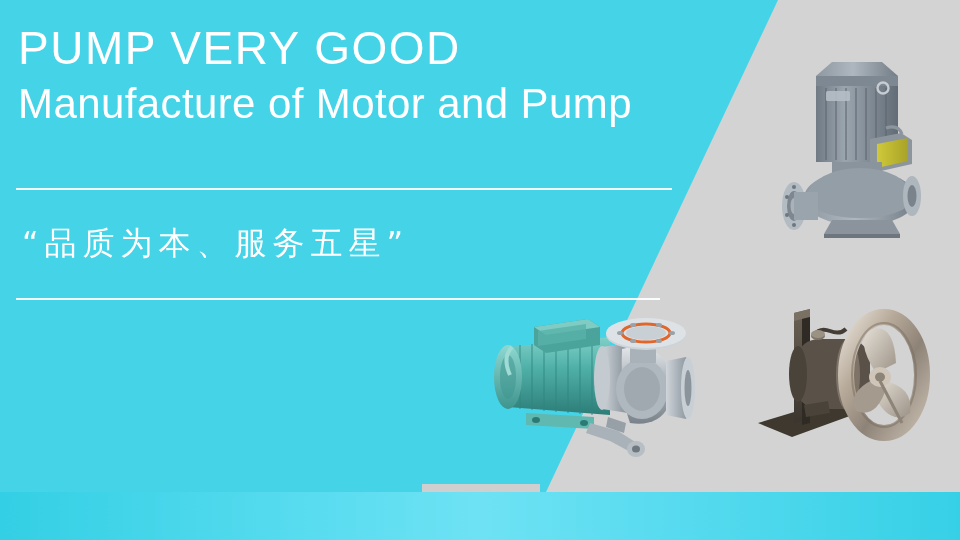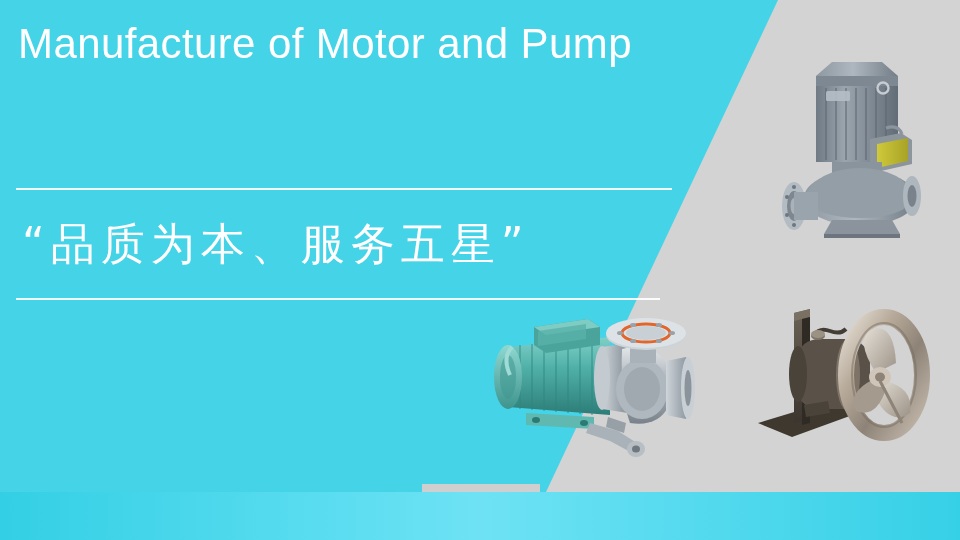--- a/index.html
+++ b/index.html
@@ -39,21 +39,21 @@
   .subhead{
     color:#ffffff;font-weight:300;font-size:42px;line-height:52px;
     letter-spacing:0.4px;white-space:nowrap;
   }
   .rule{height:2px;background:#ffffff;opacity:.92;}
   .rule-top{position:absolute;left:16px;top:188px;width:656px;}
   .rule-bottom{position:absolute;left:16px;top:298px;width:644px;}
   .slogan{
     position:absolute;left:22px;top:196px;width:660px;height:96px;
     display:flex;align-items:center;
-    color:#ffffff;font-weight:400;font-size:44px;letter-spacing:6px;
+    color:#ffffff;font-weight:400;font-size:32px;letter-spacing:6px;
     font-family:"DejaVu Sans","Liberation Sans",sans-serif;
     white-space:nowrap;
   }
 
   
   .product{position:absolute;}
   #prod-inline{left:760px;top:40px;width:190px;height:200px;}
   #prod-centrifugal{left:490px;top:305px;width:235px;height:160px;}
   #prod-mixer{left:752px;top:295px;width:200px;height:170px;}
   .product svg{display:block;width:100%;height:100%;}
@@ -62,20 +62,21 @@
 <body>
 
 <div id="banner">
 
   <div class="gray-panel"></div>
 
   <div class="cyan-panel"></div>
   <div class="gray-tab"></div>
 
   <div class="text-block">
+    <div class="headline">PUMP VERY GOOD</div>
     <div class="subhead">Manufacture of Motor and Pump</div>
   </div>
 
   <div class="rule rule-top"></div>
   <div class="slogan">“品质为本、服务五星”</div>
   <div class="rule rule-bottom"></div>
 
   <div class="product" id="prod-inline">
     <svg viewBox="0 0 190 200" xmlns="http://www.w3.org/2000/svg">
       <defs>

